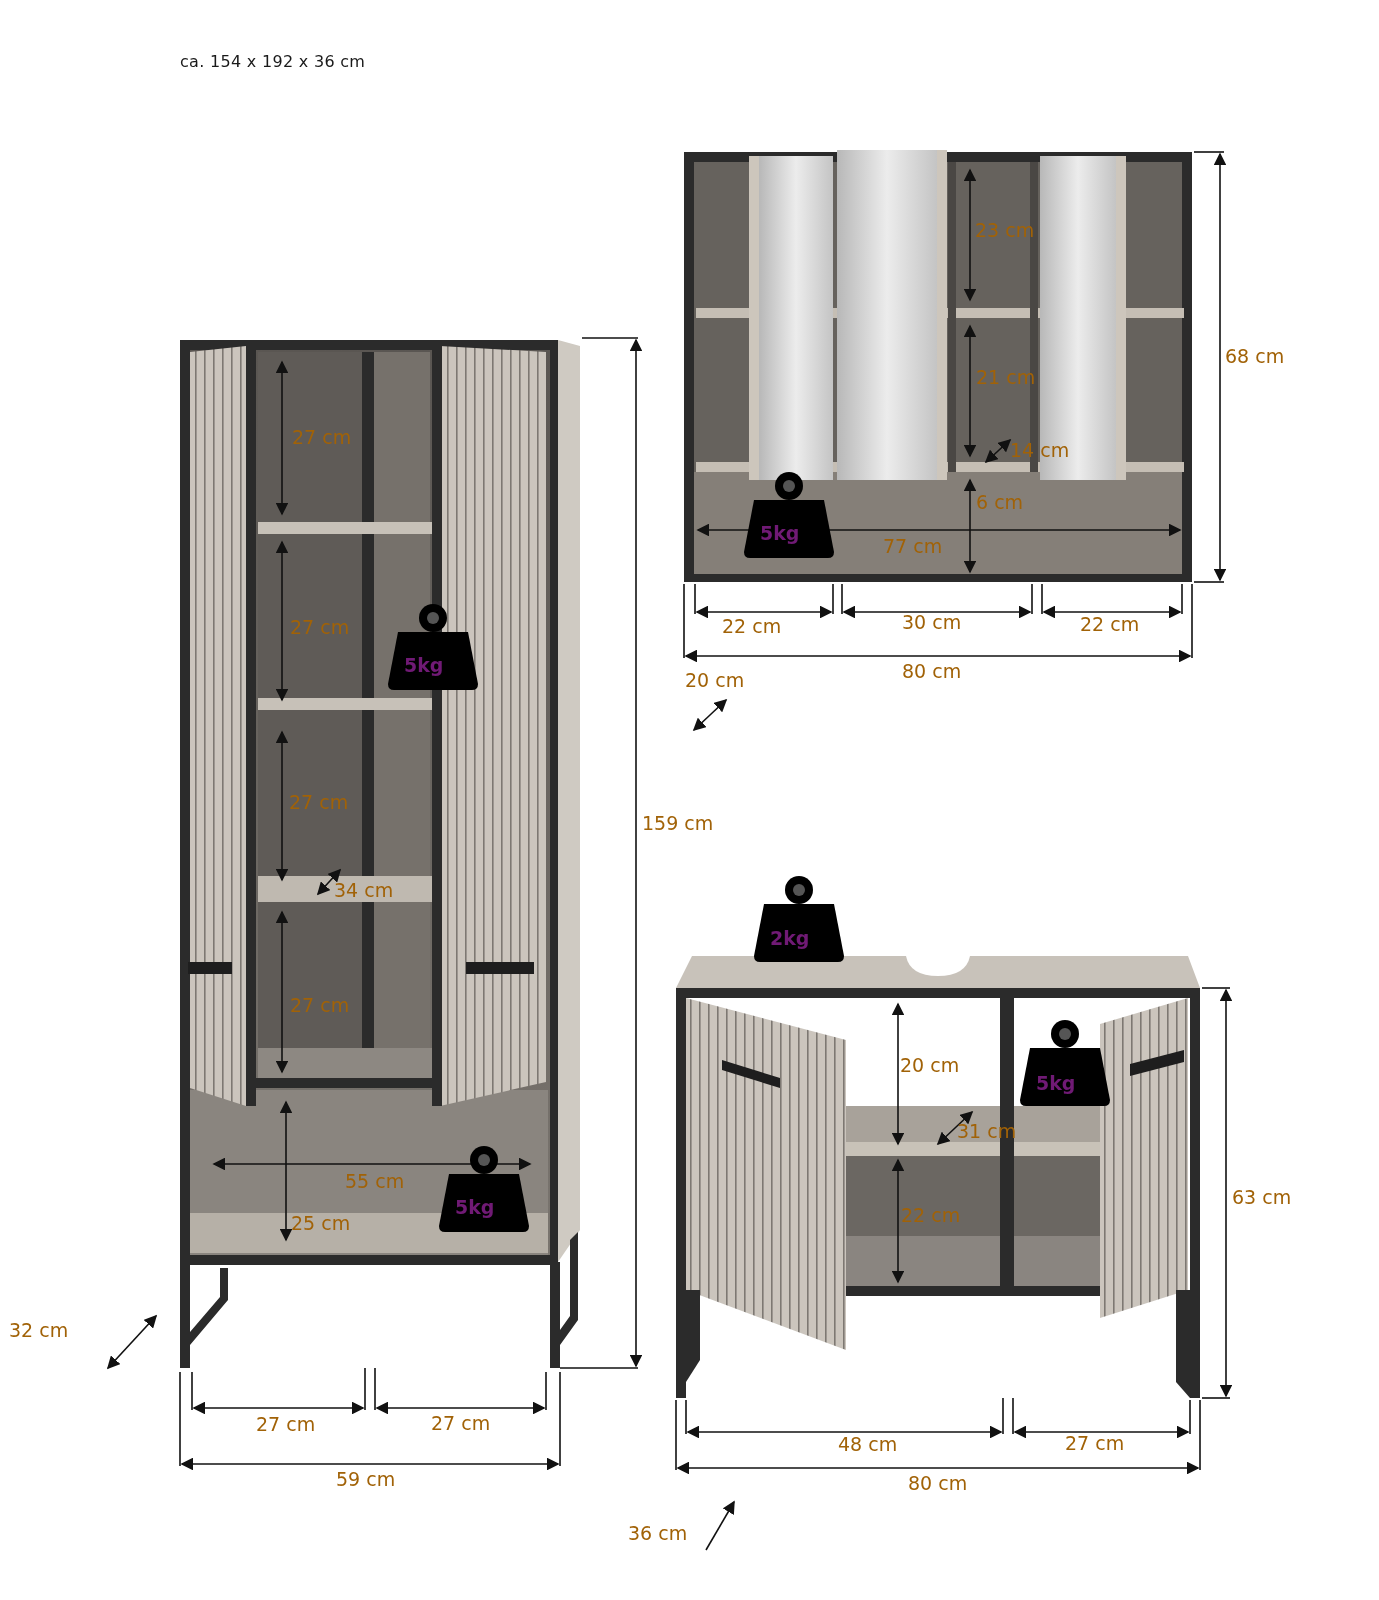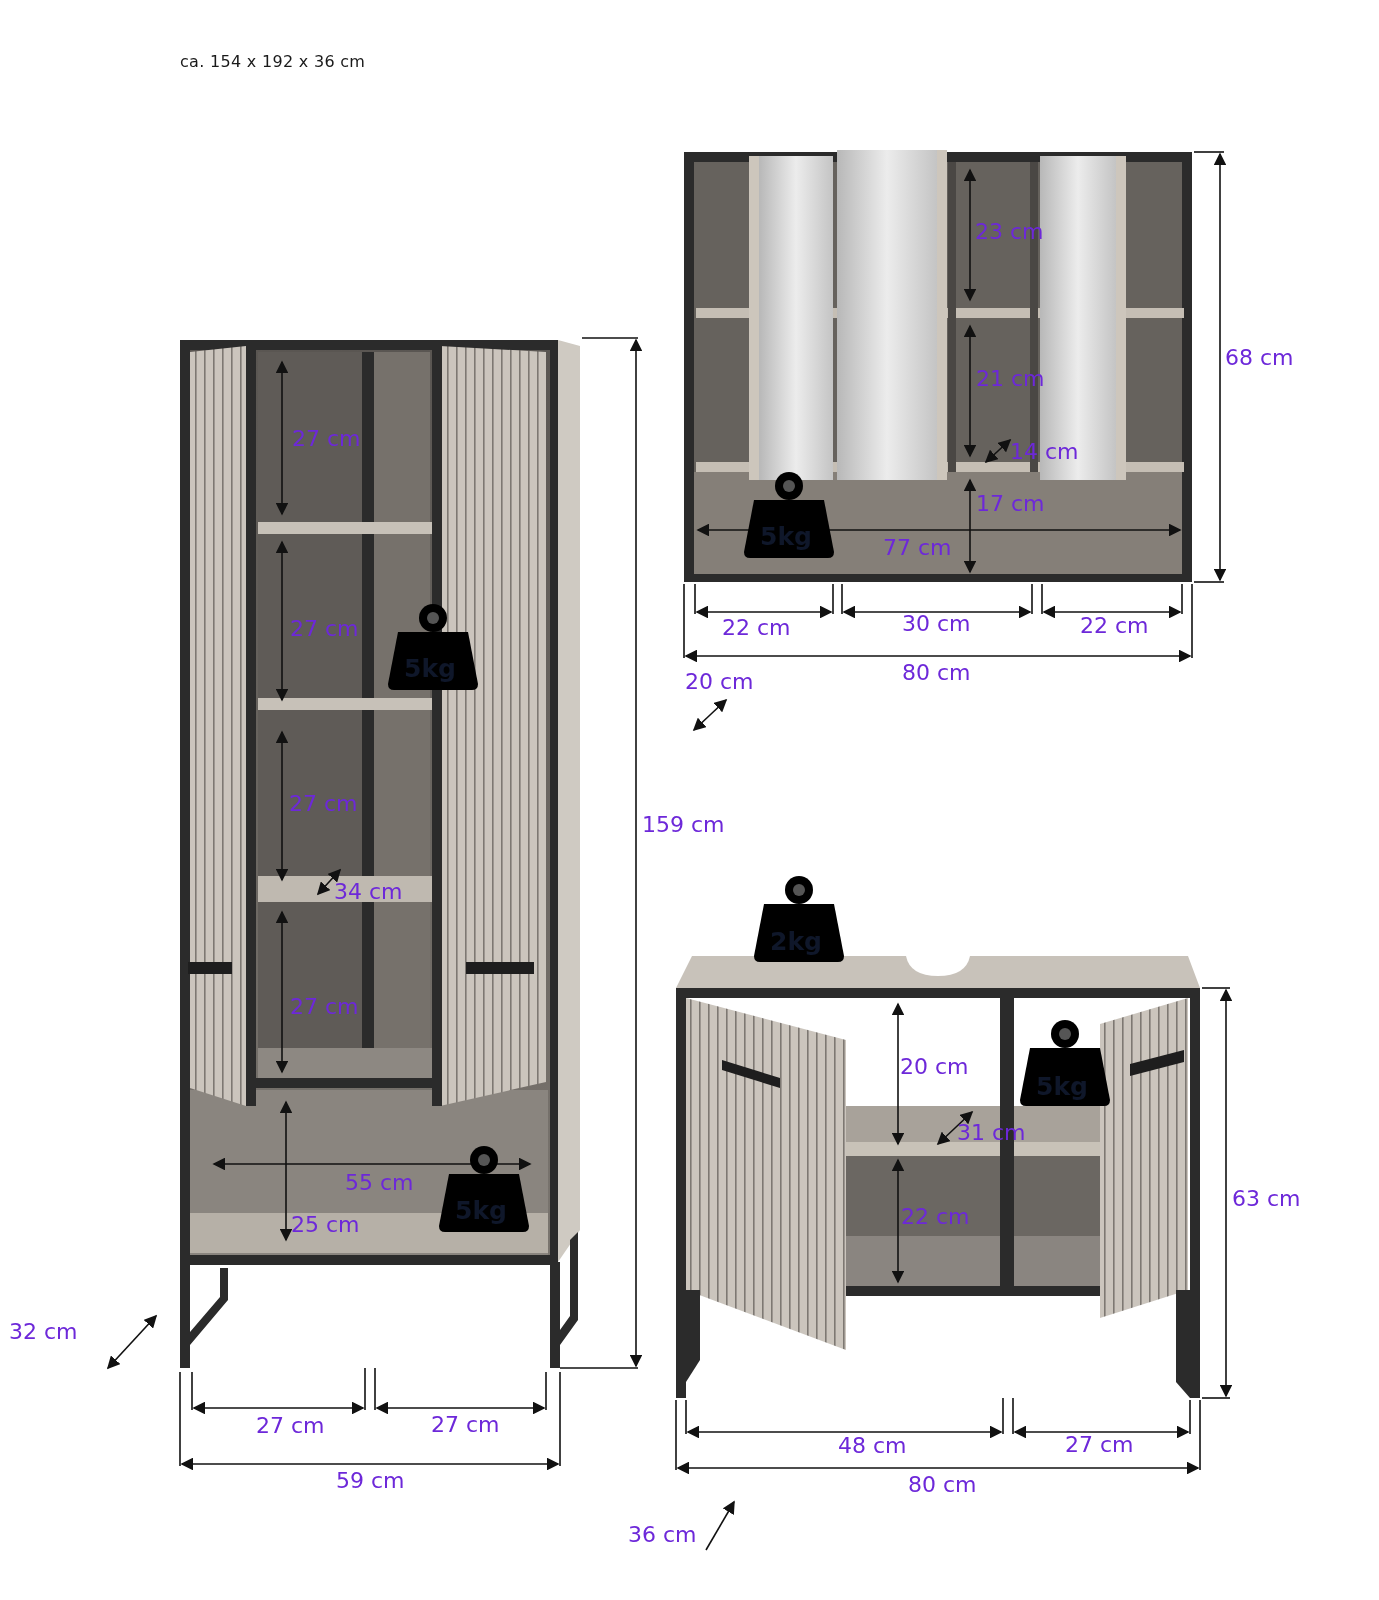--- a/index.html
+++ b/index.html
@@ -1,21 +1,21 @@
 <!DOCTYPE html>
 <html><head>
 <meta charset="utf-8">
 <style>
   html, body { margin:0; padding:0; background:#ffffff; }
   body { width:1379px; height:1600px; position:relative; overflow:hidden;
          font-family:"DejaVu Sans","Liberation Sans",sans-serif; color:#1a1a1a; }
   .abs { position:absolute; }
   .title { left:180px; top:52px; font-size:16px; letter-spacing:0.3px; }
-  .lbl { position:absolute; font-size:22px; white-space:nowrap; color:#6d28d9; line-height:1; }
-  .wlbl { position:absolute; font-size:25px; font-weight:bold; color:#0f172a; white-space:nowrap; line-height:1; }
+  .lbl { position:absolute; font-size:19px; white-space:nowrap; color:#a16207; line-height:1; }
+  .wlbl { position:absolute; font-size:19px; font-weight:bold; color:#701a75; white-space:nowrap; line-height:1; }
   svg.canvas { position:absolute; left:0; top:0; }
 </style>
 </head>
 <body>
 
 <div class="abs title">ca. 154 x 192 x 36 cm</div>
 
 <svg class="canvas" width="1379" height="1600" viewBox="0 0 1379 1600">
   <defs>
     <marker id="ah" markerWidth="8" markerHeight="8" refX="7" refY="4" orient="auto-start-reverse">
@@ -200,21 +200,21 @@
 <div class="wlbl" style="left:455px;top:1198px">5kg</div>
 <div class="lbl" style="left:642px;top:814px">159 cm</div>
 <div class="lbl" style="left:9px;top:1321px">32 cm</div>
 <div class="lbl" style="left:256px;top:1415px">27 cm</div>
 <div class="lbl" style="left:431px;top:1414px">27 cm</div>
 <div class="lbl" style="left:336px;top:1470px">59 cm</div>
 
 <div class="lbl" style="left:975px;top:221px">23 cm</div>
 <div class="lbl" style="left:976px;top:368px">21 cm</div>
 <div class="lbl" style="left:1010px;top:441px">14 cm</div>
-<div class="lbl" style="left:976px;top:493px">17 cm</div>
+<div class="lbl" style="left:976px;top:493px">6 cm</div>
 <div class="lbl" style="left:883px;top:537px">77 cm</div>
 <div class="wlbl" style="left:760px;top:524px">5kg</div>
 <div class="lbl" style="left:1225px;top:347px">68 cm</div>
 <div class="lbl" style="left:722px;top:617px">22 cm</div>
 <div class="lbl" style="left:902px;top:613px">30 cm</div>
 <div class="lbl" style="left:1080px;top:615px">22 cm</div>
 <div class="lbl" style="left:902px;top:662px">80 cm</div>
 <div class="lbl" style="left:685px;top:671px">20 cm</div>
 
 <div class="wlbl" style="left:770px;top:929px">2kg</div>

